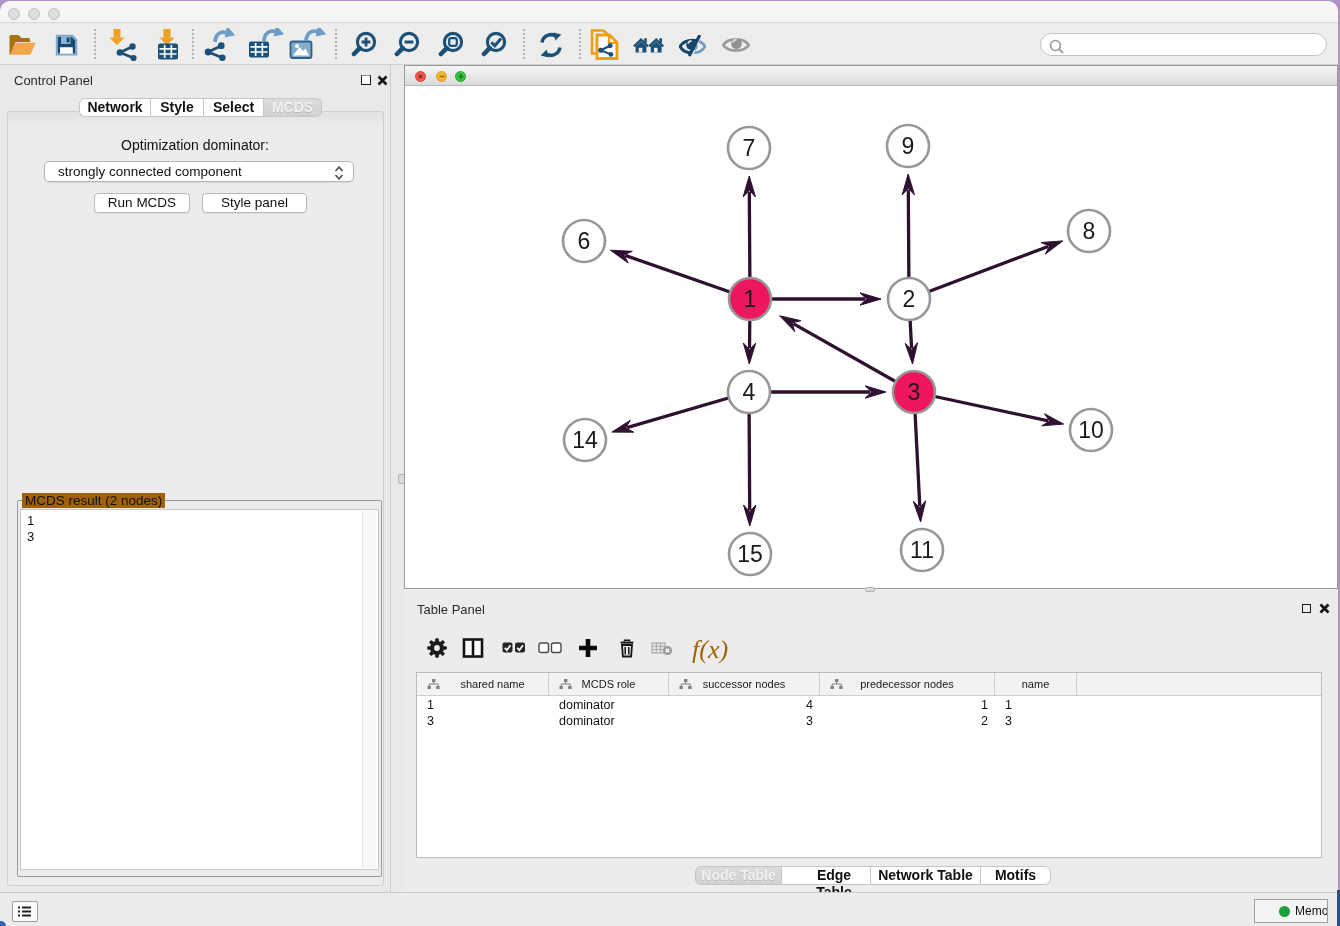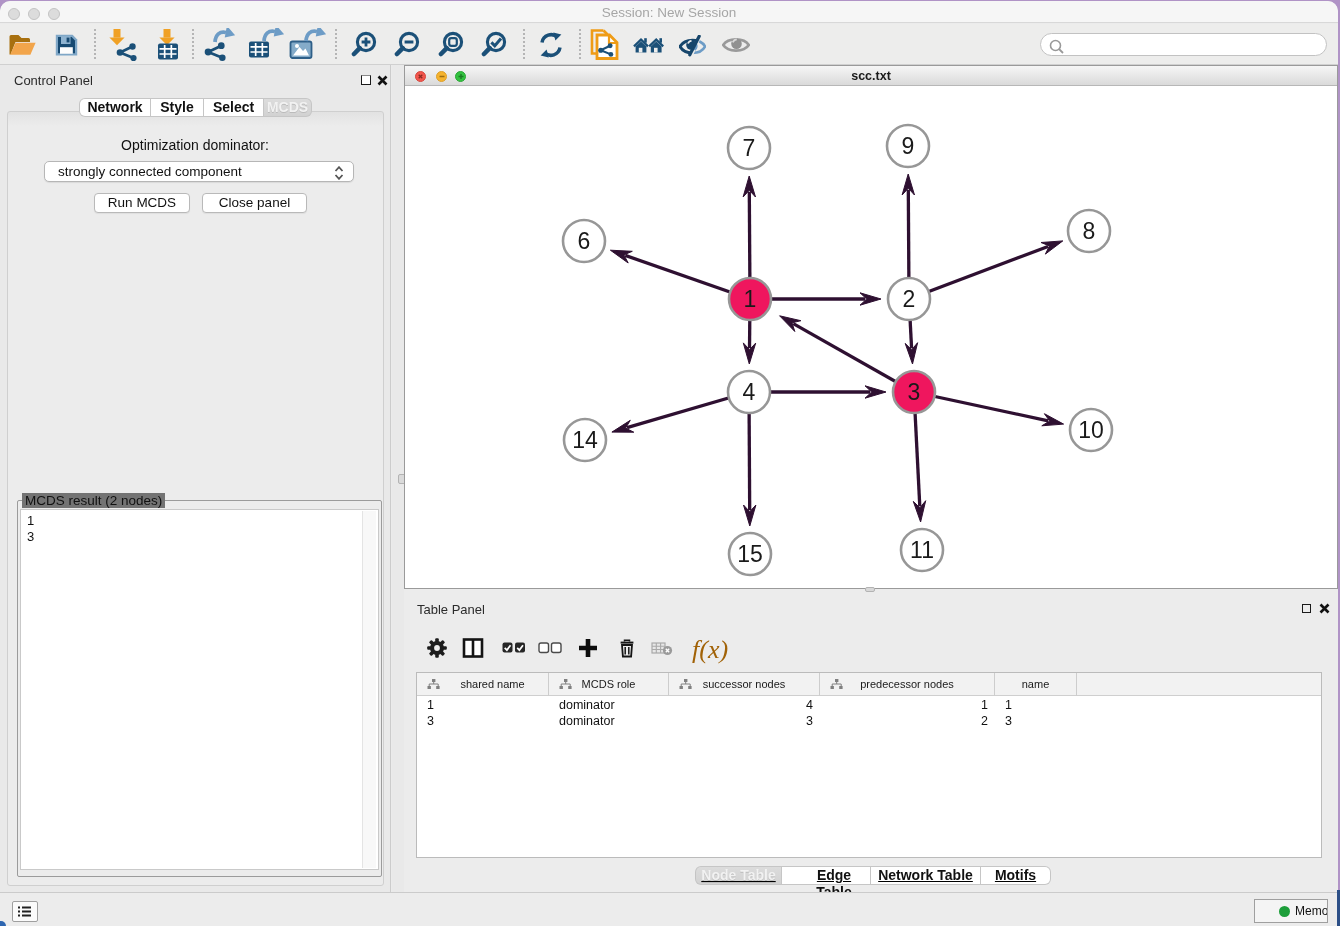--- a/index.html
+++ b/index.html
@@ -23,21 +23,21 @@
 .tabrow { position:absolute; display:flex; }
 .tab { height:19px; font-size:14px; font-weight:700; color:#111; background:#fff; border:1px solid #c6c6c6; border-left:none; text-align:center; line-height:17px; }
 .tab.first { border-left:1px solid #c4c4c4; border-radius:6px 0 0 6px; }
 .tab.last { border-radius:0 6px 6px 0; }
 .tab.sel { background:linear-gradient(#dcdcdc,#d2d2d2); color:#f2f2f2; text-shadow:0 1px 0 #bbb; font-weight:700; }
 #tabpane { position:absolute; left:7px; top:46px; width:377px; height:775px; border:1px solid #cfcfcf; border-radius:3px; background:linear-gradient(#e2e2e2, #ececec 14px); }
 #optlabel { position:absolute; left:0; top:72px; width:100%; text-align:center; font-size:14px; color:#111; }
 #dropdown { position:absolute; left:44px; top:96px; width:310px; height:21px; background:#fff; border:1px solid #b6b6b6; border-radius:5px; box-shadow:0 1px 1px rgba(0,0,0,0.08); font-size:13.5px; color:#111; line-height:19px; padding-left:13px; }
 .btn { position:absolute; top:128px; height:20px; background:#fff; border:1px solid #b9b9b9; border-radius:4px; font-size:13.5px; color:#111; text-align:center; line-height:18px; box-shadow:0 1px 1px rgba(0,0,0,0.06); }
 #groupbox { position:absolute; left:17px; top:435px; width:365px; height:377px; border:1px solid #9b9b9b; border-radius:2px; }
-#grouplabel { position:absolute; left:4px; top:-8px; background:#737373; font-size:13.5px; color:#111; padding:0 3px; }
+#grouplabel { position:absolute; left:4px; top:-8px; background:#a16207; font-size:13.5px; color:#111; padding:0 3px; }
 #mcdsbox { position:absolute; left:2px; top:8px; width:359px; height:361px; background:#fff; border:1px solid #c9c9c9; }
 #mcdstext { position:absolute; left:6px; top:3px; font-size:13px; color:#111; line-height:16px; }
 #vsb { position:absolute; right:2px; top:1px; width:14px; height:357px; background:#f8f8f8; border-left:1px solid #e4e4e4; }
 
 #vsplit { left:392px; top:64px; width:12px; height:827px; background:#e9e9e9; }
 #vhandle { position:absolute; left:6px; top:409px; width:8px; height:10px; background:#dadada; border:1px solid #b3b3b3; border-radius:2px; }
 
 #netwin { left:404px; top:64px; width:934px; height:524px; border:1px solid #9a9a9a; background:#fff; }
 #nettitle { position:absolute; left:0; top:0; width:100%; height:20px; background:linear-gradient(#f6f6f6,#dadada); border-bottom:1px solid #b7b7b7; }
 .mtl { position:absolute; top:4.5px; width:11px; height:11px; border-radius:50%; }
@@ -49,41 +49,40 @@
 #tpanel { left:404px; top:594px; width:934px; height:297px; background:#ececec; }
 #tphead { position:absolute; left:13px; top:7px; font-size:13px; color:#2b2b2b; }
 #tpsq { position:absolute; left:898px; top:9px; width:9px; height:9px; border:1.5px solid #1a1a1a; background:#ececec; }
 .tbicon { position:absolute; top:40px; }
 #ttable { position:absolute; left:12px; top:77px; width:906px; height:186px; background:#fff; border:1px solid #bbbbbb; }
 #thead { position:absolute; left:0; top:0; width:904px; height:23px; background:#f2f2f2; border-bottom:1px solid #cfcfcf; display:flex; }
 .th { position:relative; height:23px; border-right:1px solid #cdcdcd; font-size:11px; color:#1a1a1a; text-align:center; line-height:22px; }
 .trow { position:absolute; left:0; width:904px; height:16px; font-size:12.5px; color:#111; }
 .td { position:absolute; top:0; height:16px; line-height:16px; }
 
-#btabs { position:absolute; left:291px; top:271px; display:flex;text-decoration:underline; }
+#btabs { position:absolute; left:291px; top:271px; display:flex; }
 
 #statusbar { left:0; top:891px; width:1338px; height:35px; background:#ececec; border-top:1px solid #cbcbcb; }
 #listbtn { position:absolute; left:12px; top:8px; width:26px; height:21px; background:#fbfbfb; border:1px solid #9f9f9f; border-radius:2px; }
 #membtn { position:absolute; left:1254px; top:6px; width:74px; height:24px; background:#f4f4f4; border:1px solid #9f9f9f; font-size:12.5px; color:#111; white-space:nowrap; line-height:22px; padding-left:24px; font-size:12px; overflow:hidden; }
 #membtn i { display:inline-block; width:11px; height:11px; border-radius:50%; background:#1d9e3a; margin-right:5px; vertical-align:-1.5px; }
 
 #redge { left:1338px; top:0; width:2px; height:890px; background:#b093c6; }
 #redge2 { left:1337px; top:890px; width:3px; height:36px; background:#2c4f87; }
 #bldot { left:0; top:921px; width:6px; height:5px; background:#2e66b0; border-radius:0 6px 0 0; }
 svg text { font-family:"Liberation Sans", sans-serif; }
 </style>
 </head>
 <body>
 <div id="appwin" class="abs">
 
   <div id="titlebar" class="abs">
     <div class="tl" style="left:8px;"></div>
     <div class="tl" style="left:27.5px;"></div>
     <div class="tl" style="left:48px;"></div>
-    <div id="wtitle">Session: New Session</div>
   </div>
 
   <div id="toolbar" class="abs">
     <svg class="ticon" style="left:9px; top:10px;" width="27" height="21" viewBox="0 0 27 21">
         <path d="M0.5 20.5 L0.5 2.5 Q0.5 1 2 1 L9.5 1 L12.5 4 L19.5 4 Q21 4 21 5.5 L21 8 L6.5 8 L1.6 20.5 z" fill="#a8700f"></path>
         <path d="M1.2 20.8 L6.6 8.8 L26.6 8.8 L21.4 20.8 z" fill="#f2a54b"></path>
       </svg>
     <svg class="ticon" style="left:55px; top:10px;" width="23" height="23" viewBox="0 0 23 23">
         <path d="M0.8 0.8 H17.6 L22.2 5.4 V21.5 H0.8 z" fill="#7fa7c7"></path>
         <path d="M3 3 H16.6 L20 6.4 V19.3 H3 z" fill="#174a72"></path>
@@ -233,31 +232,31 @@
     <div id="cphead">Control Panel</div>
     <div id="cpsq"></div>
     <svg class="abs" style="left:377px; top:10px;" width="11" height="11" viewBox="0 0 11 11">
         <path d="M1.5 1.5 L9.5 9.5 M9.5 1.5 L1.5 9.5" stroke="#111" stroke-width="2.6"></path>
       </svg>
     <div id="tabpane"></div>
     <div class="tabrow" style="left:79px; top:33px;">
       <div class="tab first" style="width:72px;">Network</div>
       <div class="tab" style="width:53px;">Style</div>
       <div class="tab" style="width:60px;">Select</div>
-      <div class="tab sel last" style="width:48px;">MCDS</div>
+      <div class="tab sel last" style="width:58px;">MCDS</div>
     </div>
     <div id="optlabel">Optimization dominator:</div>
     <div id="dropdown">strongly connected component
       <svg style="position:absolute; right:9px; top:3.5px;" width="10" height="14" viewBox="0 0 10 14">
           <path d="M1.5 5 L5 1.2 L8.5 5" stroke="#555" stroke-width="1.8" fill="none"></path>
           <path d="M1.5 9 L5 12.8 L8.5 9" stroke="#555" stroke-width="1.8" fill="none"></path>
         </svg>
     </div>
     <div class="btn" style="left:94px; width:96px;">Run MCDS</div>
-    <div class="btn" style="left:202px; width:105px;">Close panel</div>
+    <div class="btn" style="left:202px; width:105px;">Style panel</div>
     <div id="groupbox">
       <div id="grouplabel">MCDS result (2 nodes)</div>
       <div id="mcdsbox">
         <div id="mcdstext">1<br>3</div>
         <div id="vsb"></div>
       </div>
     </div>
   </div>
 
   <div id="vsplit" class="abs">
@@ -267,21 +266,20 @@
   <div id="netwin" class="abs">
     <div id="nettitle">
       <div class="mtl" style="left:9.5px; background:#f2564d; border:1px solid #d6473e;"></div>
       <div class="mtl" style="left:30.5px; background:#f6b32d; border:1px solid #dda02b;"></div>
       <div class="mtl" style="left:49.5px; background:#33c23f; border:1px solid #2aa637;"></div>
       <svg style="position:absolute; left:9.5px; top:4.5px; width:53px; height:11px;" viewBox="0 0 53 11">
           <path d="M3.7 3.7 l3.6 3.6 M7.3 3.7 l-3.6 3.6" stroke="#8c2b22" stroke-width="1.3"></path>
           <path d="M24.5 5.5 h5" stroke="#9c6e12" stroke-width="1.6"></path>
           <path d="M43.5 5.5 h5 M46 3 v5" stroke="#1c7a25" stroke-width="1.4"></path>
         </svg>
-      <div id="nettext">scc.txt</div>
     </div>
     <svg id="graph" style="position:absolute; left:0; top:21px;" width="932" height="502" viewBox="405 85 932 502">
       <g stroke="#2e1031" stroke-width="3.3" fill="#2e1031">
       <line x1="750.0" y1="297.0" x2="749.3" y2="189.8"></line>
       <polygon points="749.2,174.0 755.5,195.0 749.3,188.3 743.1,195.0" stroke-width="1"></polygon>
       <line x1="750.0" y1="297.0" x2="625.3" y2="253.4"></line>
       <polygon points="610.4,248.2 632.3,249.3 623.9,252.9 628.2,261.0" stroke-width="1"></polygon>
       <line x1="750.0" y1="297.0" x2="865.2" y2="297.0"></line>
       <polygon points="881.0,297.0 860.0,303.2 866.7,297.0 860.0,290.8" stroke-width="1"></polygon>
       <line x1="750.0" y1="297.0" x2="749.5" y2="346.2"></line>

